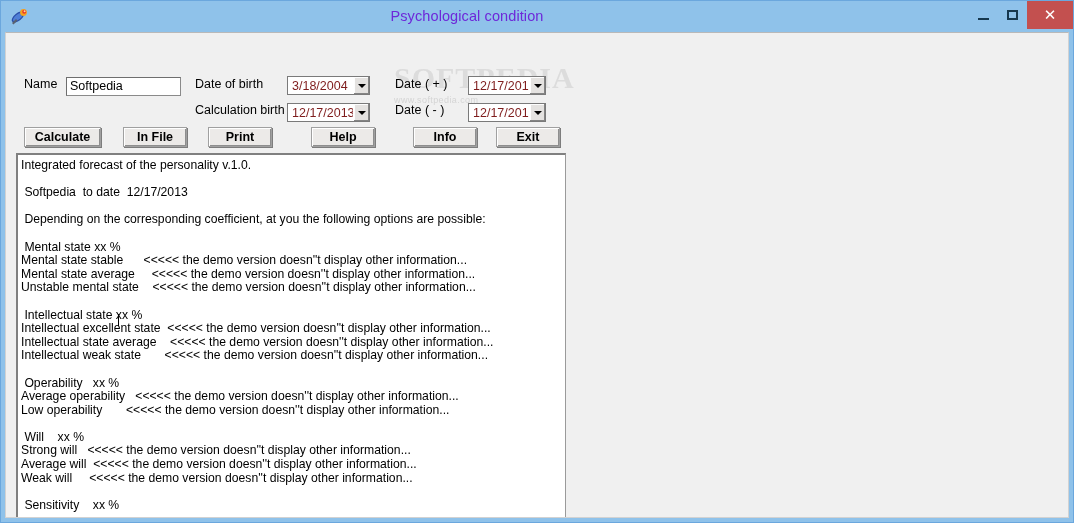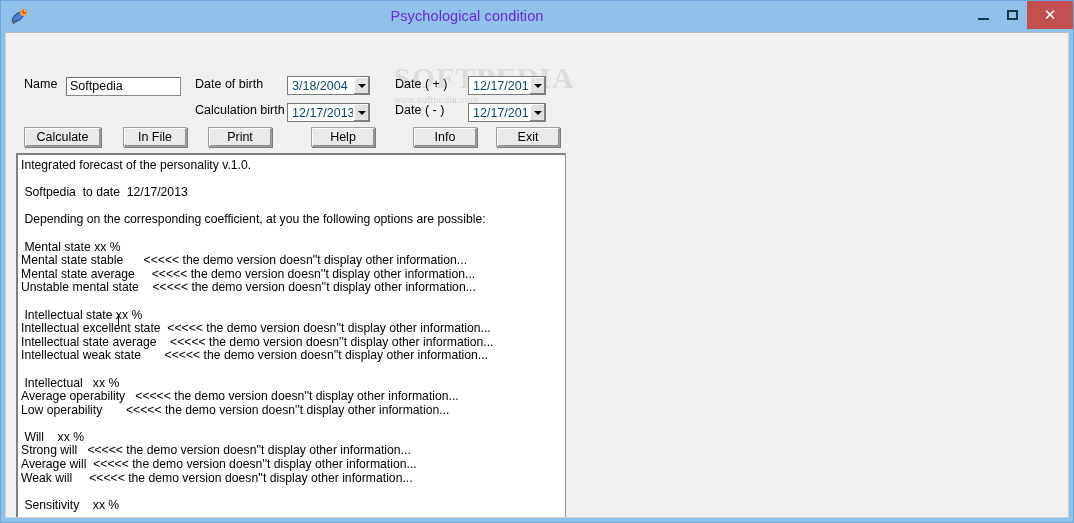--- a/index.html
+++ b/index.html
@@ -138,21 +138,21 @@
     border: 1px solid #7a7a7a;
     display: flex;
     align-items: stretch;
     font-size: 12.5px;
     overflow: hidden;
   }
   .combo .cval {
     flex: 1 1 auto;
     display: flex; align-items: center;
     padding-left: 4px;
-    color: #0c4a6e;
+    color: #7f1d1d;
     white-space: nowrap;
     overflow: hidden;
     font-family: "Liberation Sans", sans-serif;
   }
   .combo .carrow {
     flex: 0 0 16px;
     background: #e4e2e0;
     border-left: 1px solid #ffffff;
     box-shadow: inset -1px -1px 0 #848484, inset 1px 1px 0 #fdfdfd;
     display: flex; align-items: center; justify-content: center;
@@ -171,20 +171,21 @@
     background: #eceae8;
     border: 1px solid #a0a0a0;
     box-shadow: inset 1px 1px 0 #ffffff, inset -1px -1px 0 #8e8e8e,
                 1px 1px 0 #7d7d7d;
     font-size: 12.5px;
     color: #000;
     display: flex; align-items: center; justify-content: center;
     font-family: "Liberation Sans", sans-serif;
     cursor: default;
     height: 20px;
+    font-weight: bold;
   }
 
   
   #output {
     position: absolute;
     left: 10px; top: 120px;
     width: 550px; height: 378px;
     background: #ffffff;
     border: 1px solid #9a9a9a;
     border-top: 2px solid #808080;
@@ -299,21 +300,21 @@
         <div class="line"> Mental state xx %</div>
         <div class="line">Mental state stable      &lt;&lt;&lt;&lt;&lt; the demo version doesn''t display other information...</div>
         <div class="line">Mental state average     &lt;&lt;&lt;&lt;&lt; the demo version doesn''t display other information...</div>
         <div class="line">Unstable mental state    &lt;&lt;&lt;&lt;&lt; the demo version doesn''t display other information...</div>
         <div class="line"></div>
         <div class="line"> Intellectual state xx %</div>
         <div class="line">Intellectual excellent state  &lt;&lt;&lt;&lt;&lt; the demo version doesn''t display other information...</div>
         <div class="line">Intellectual state average    &lt;&lt;&lt;&lt;&lt; the demo version doesn''t display other information...</div>
         <div class="line">Intellectual weak state       &lt;&lt;&lt;&lt;&lt; the demo version doesn''t display other information...</div>
         <div class="line"></div>
-        <div class="line"> Intellectual   xx %</div>
+        <div class="line"> Operability   xx %</div>
         <div class="line">Average operability   &lt;&lt;&lt;&lt;&lt; the demo version doesn''t display other information...</div>
         <div class="line">Low operability       &lt;&lt;&lt;&lt;&lt; the demo version doesn''t display other information...</div>
         <div class="line"></div>
         <div class="line"> Will    xx %</div>
         <div class="line">Strong will   &lt;&lt;&lt;&lt;&lt; the demo version doesn''t display other information...</div>
         <div class="line">Average will  &lt;&lt;&lt;&lt;&lt; the demo version doesn''t display other information...</div>
         <div class="line">Weak will     &lt;&lt;&lt;&lt;&lt; the demo version doesn''t display other information...</div>
         <div class="line"></div>
         <div class="line"> Sensitivity    xx %</div>
       </div>

